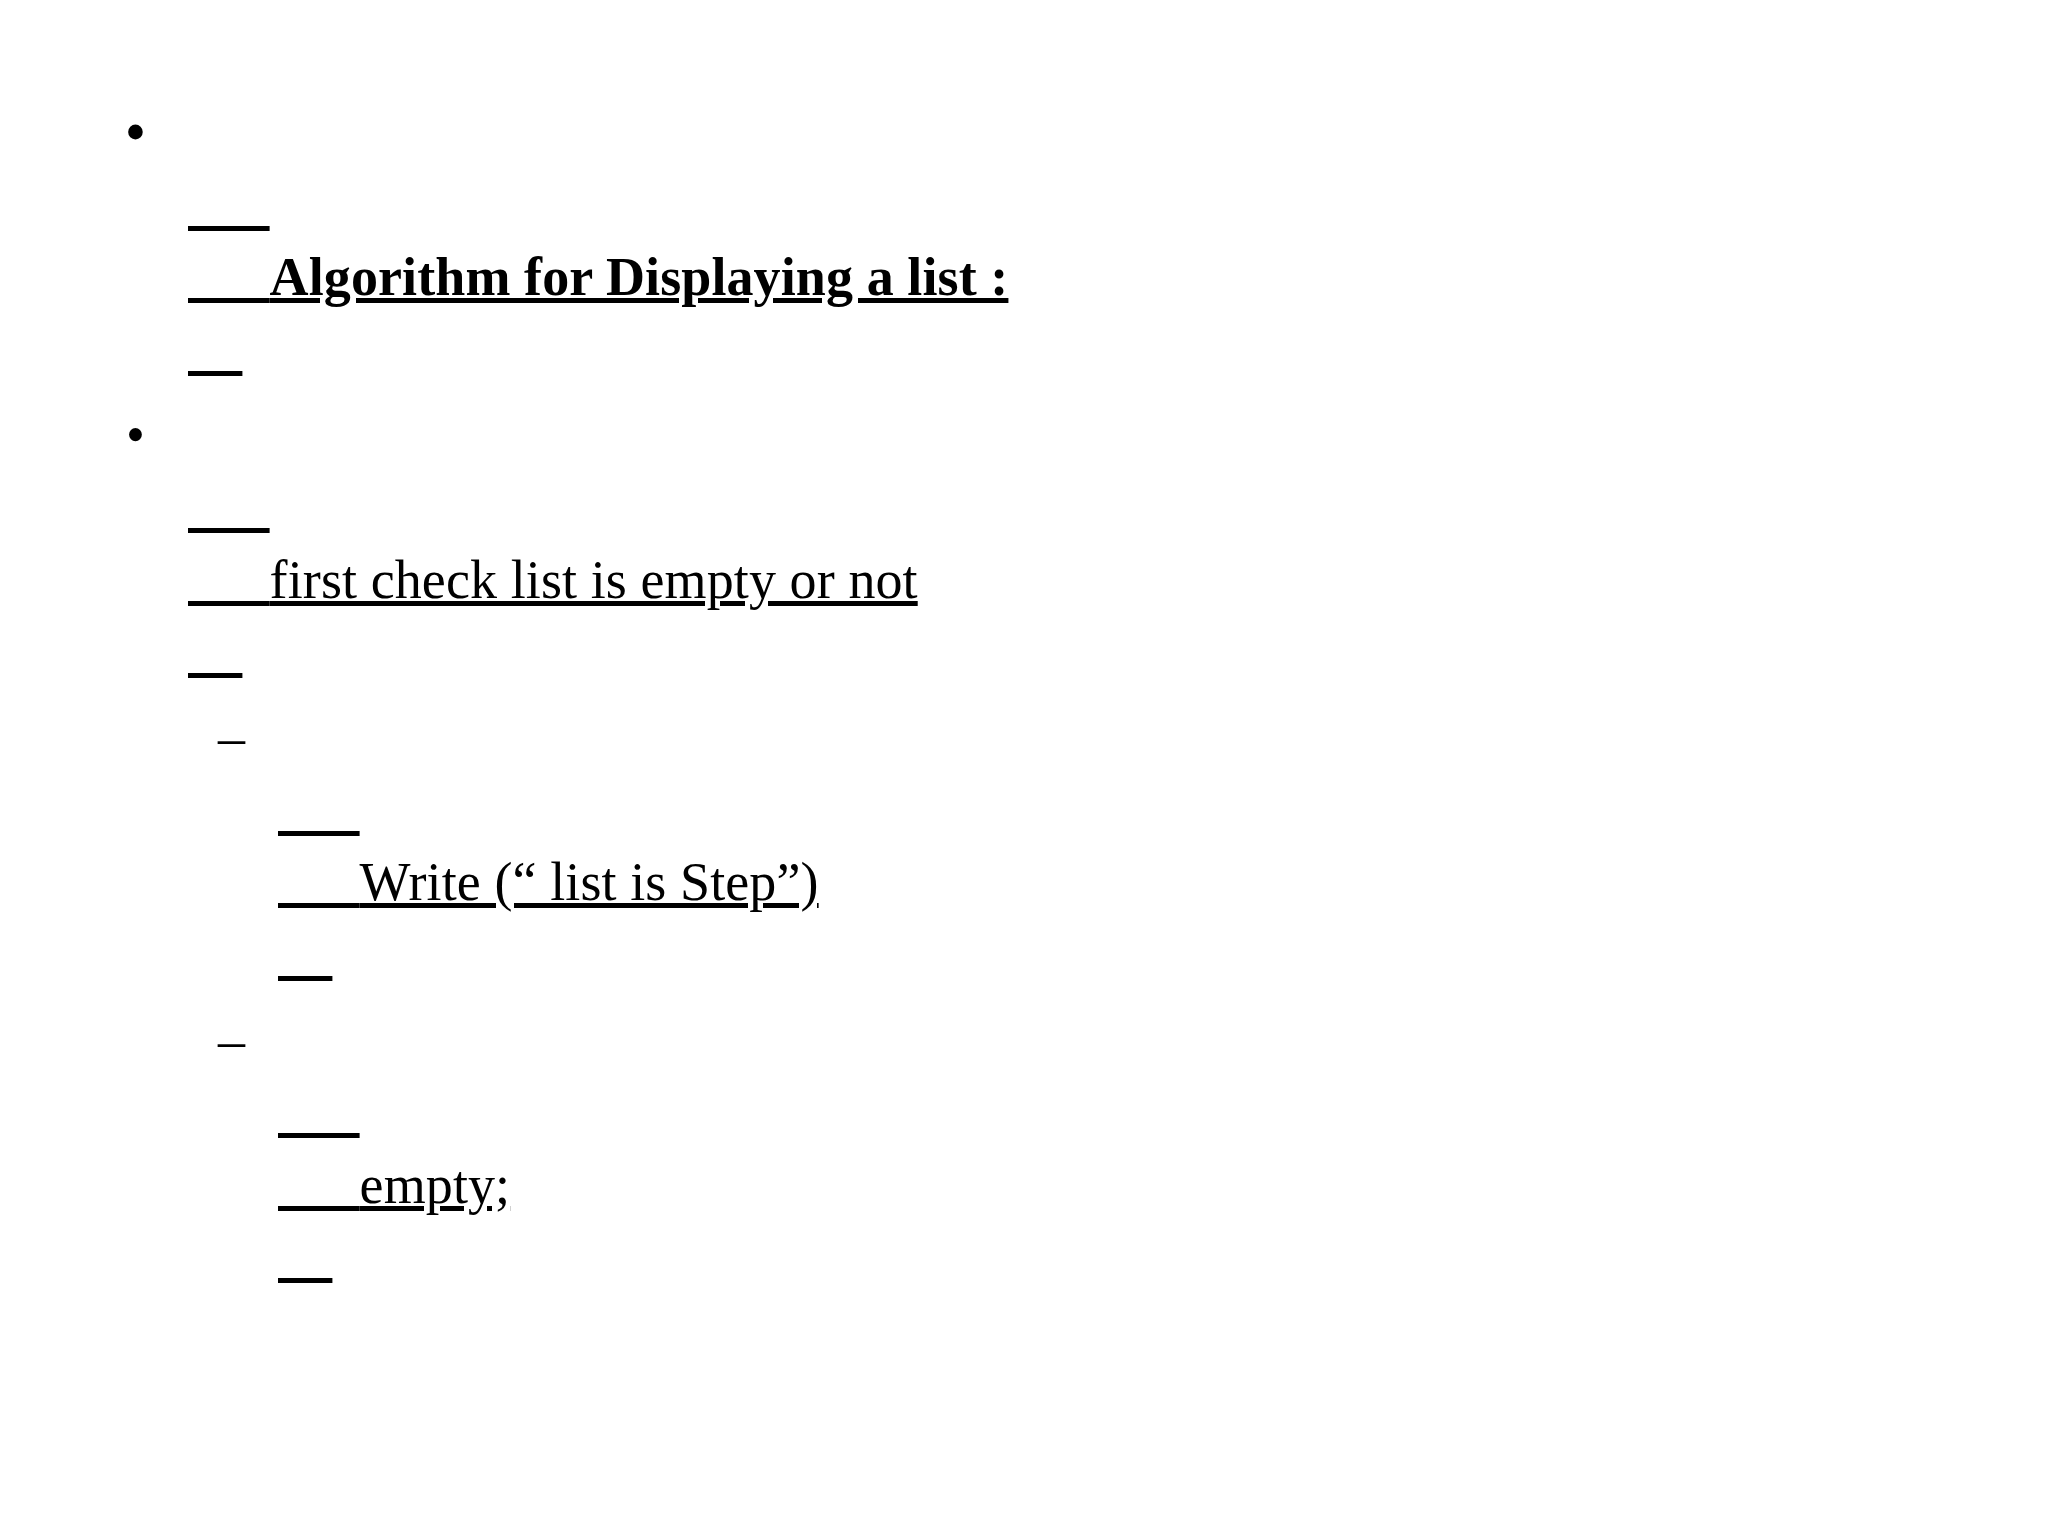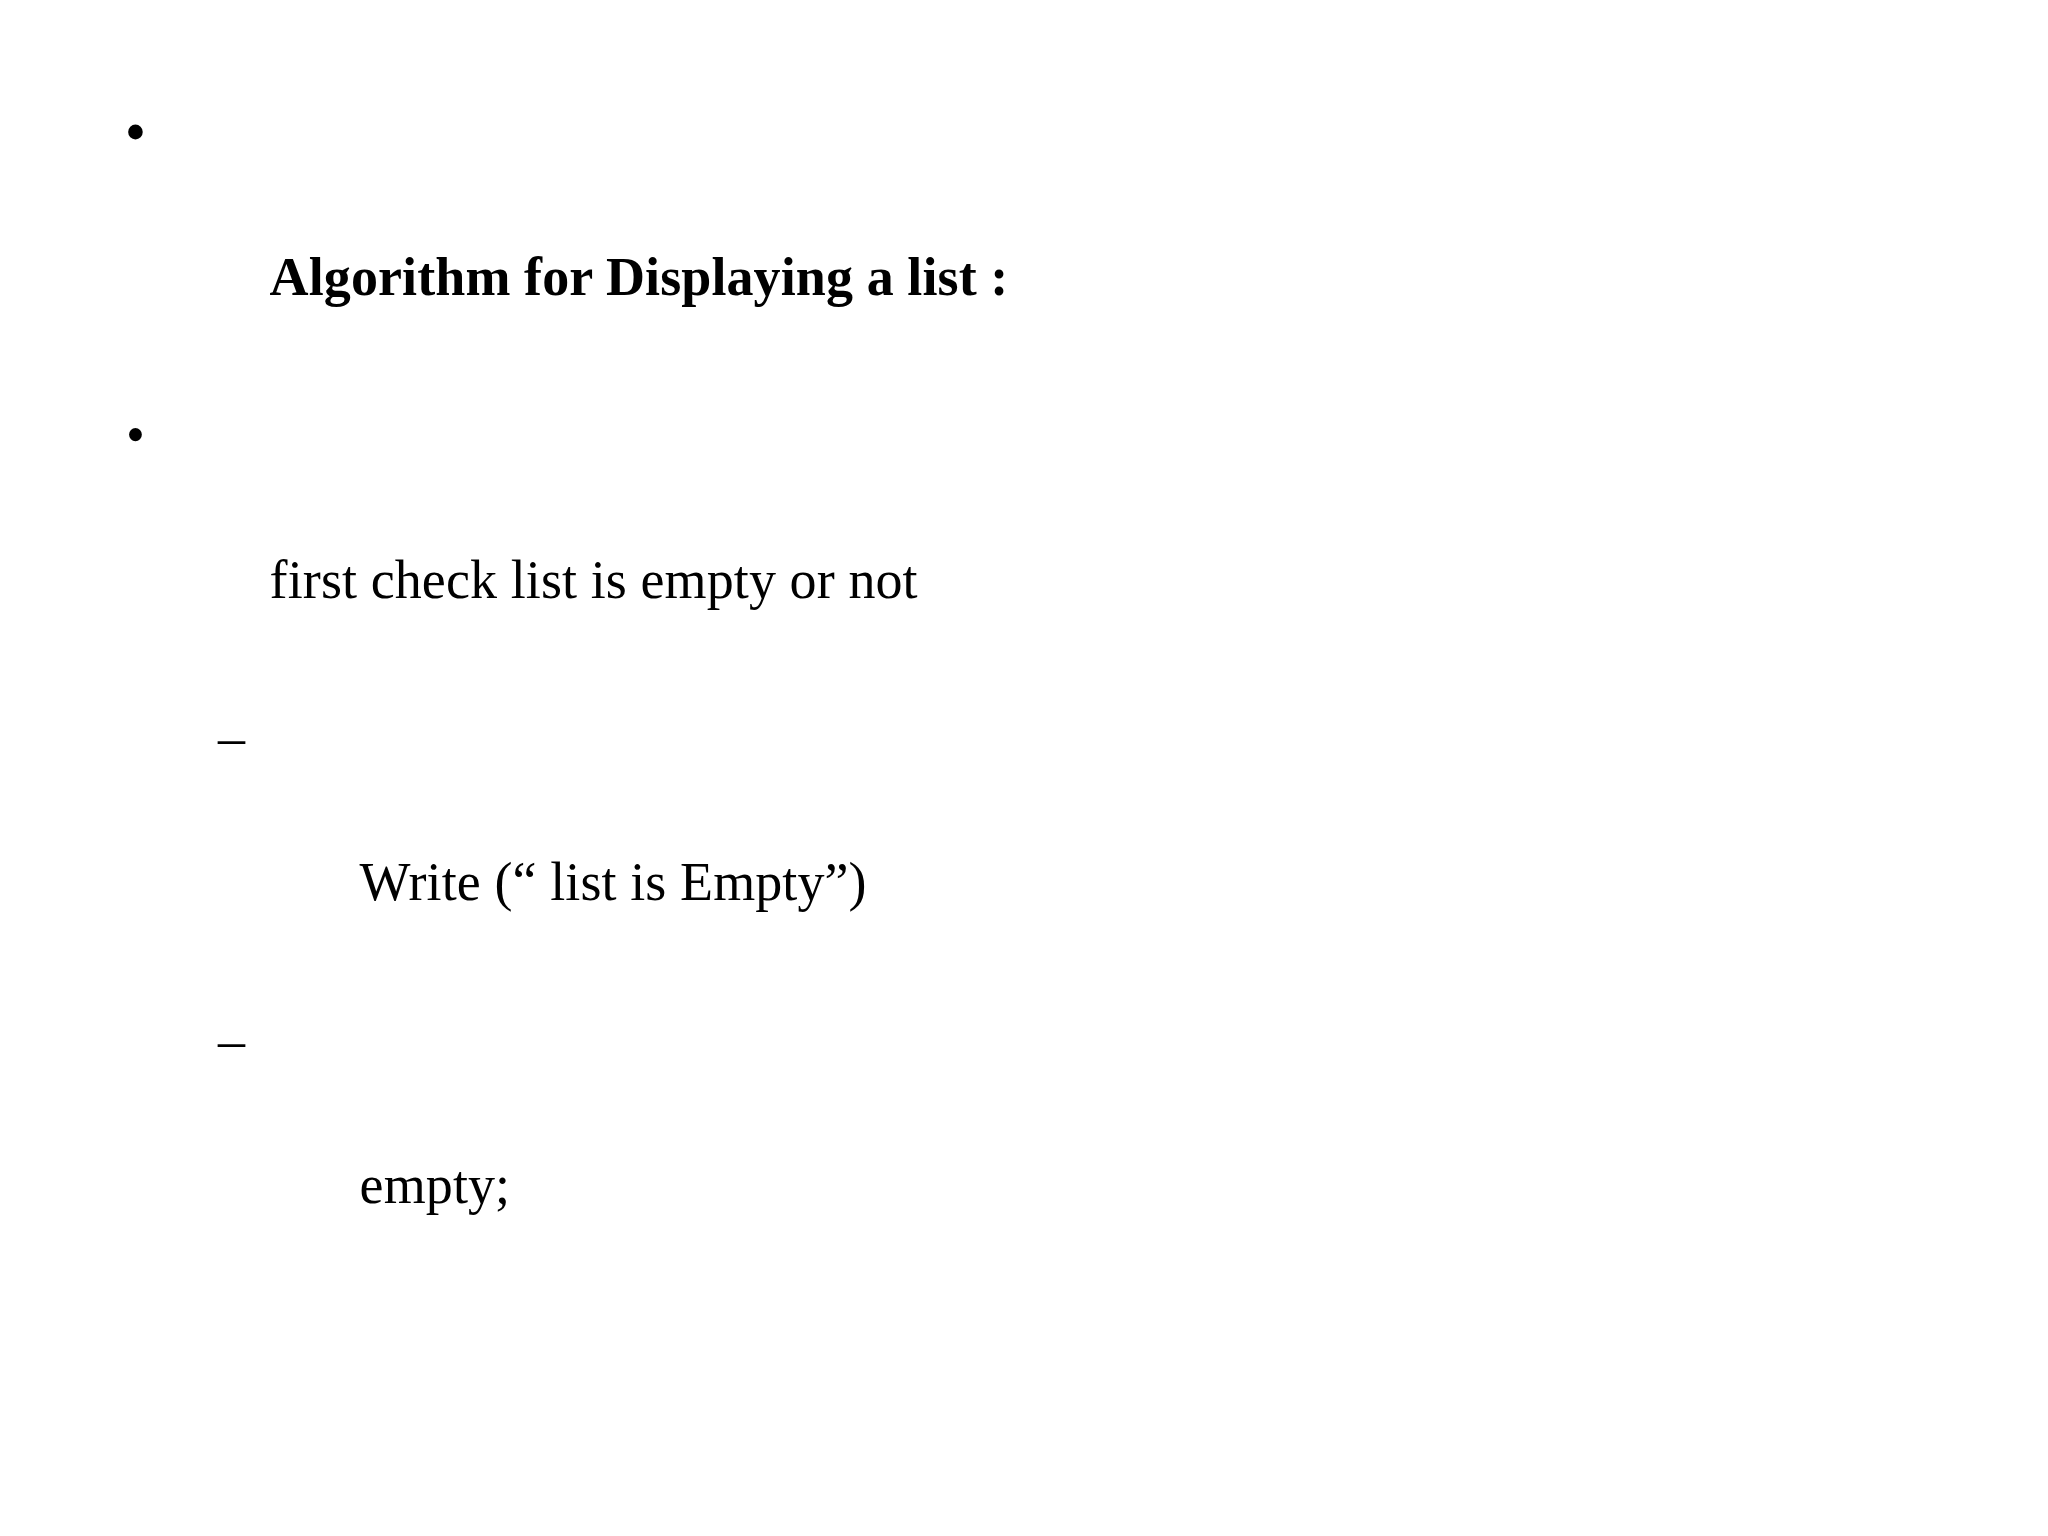--- a/index.html
+++ b/index.html
@@ -15,20 +15,21 @@
     color: #000000;
     -webkit-font-smoothing: antialiased;
   }
 
   .slide {
     position: relative;
     width: 2048px;
     height: 1328px;
     box-sizing: border-box;
     padding: 96px 50px 0 110px;
+    text-decoration: underline;
   }
 
   .body-list {
     list-style: none;
     margin: 0;
     padding: 0;
   }
 
   
   .line {
@@ -97,21 +98,21 @@
     </div>
 
     <div class="line lvl1">
       <span class="marker"></span>
       <span class="txt">first check list is empty or not</span>
     </div>
 
 
     <div class="line lvl2">
       <span class="marker"></span>
-      <span class="txt">Write (“ list is Empty”)</span>
+      <span class="txt">Write (“ list is Step”)</span>
     </div>
 
     <div class="line lvl2">
       <span class="marker"></span>
       <span class="txt">empty;</span>
     </div>
 
   </div>
 </div>
 

